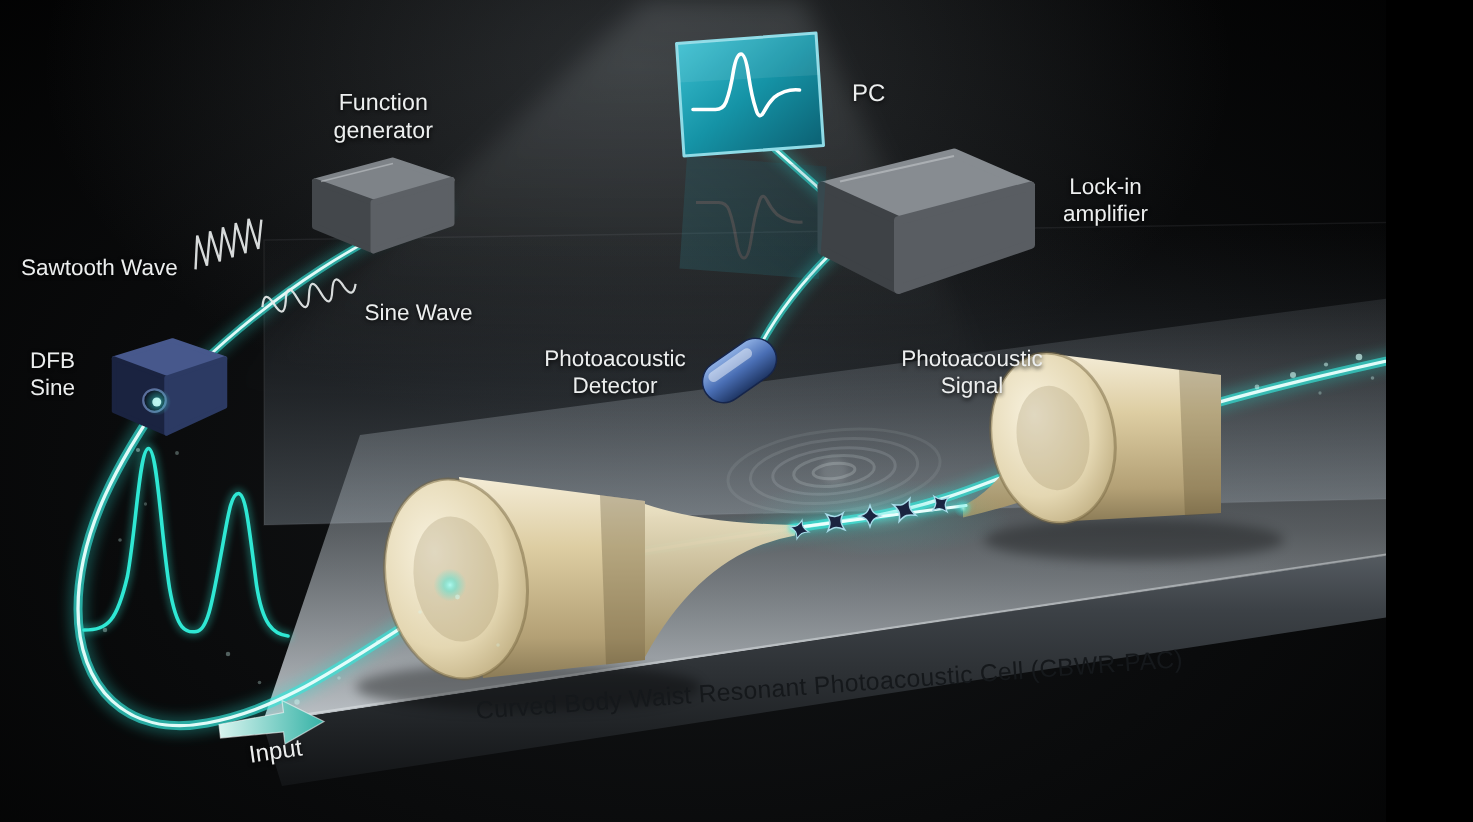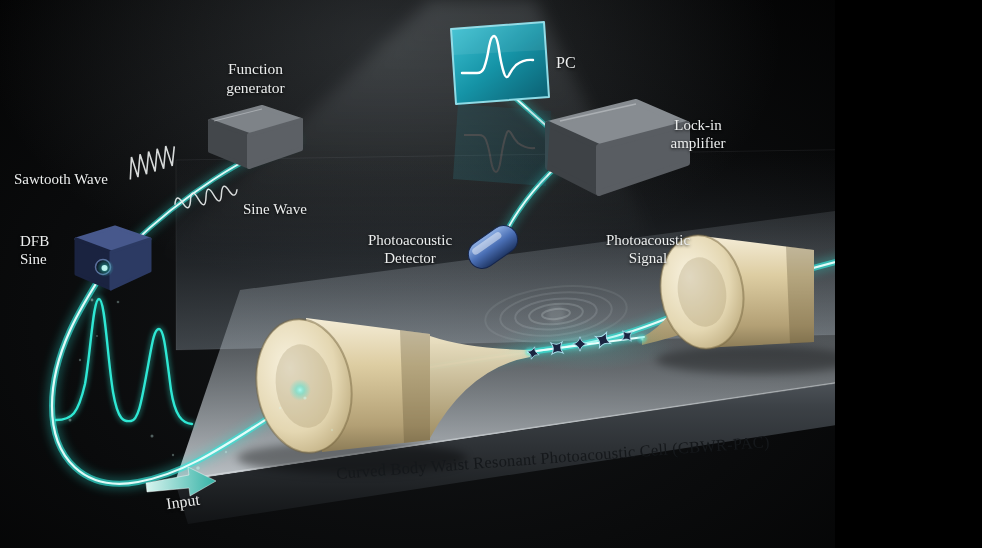--- a/index.html
+++ b/index.html
@@ -1,18 +1,18 @@
 <!DOCTYPE html>
 <html><head>
 <meta charset="utf-8">
 <style>
   html,body{margin:0;padding:0;background:#000;}
   .scene{
-    position:relative;width:835px;height:548px;overflow:hidden;
-    font-family:Liberation Serif, serif;
+    position:relative;width:924px;height:548px;overflow:hidden;
+    font-family:Liberation Sans, sans-serif;
     background:
       radial-gradient(ellipse 640px 400px at 46% 8%, rgba(118,126,132,0.30), rgba(0,0,0,0) 62%),
       radial-gradient(ellipse 980px 640px at 50% 58%, #141618, #000 78%);
   }
   .art{position:absolute;left:0;top:0;}
   .label{
     position:absolute;color:#eceeee;font-size:15px;line-height:1.22;
     white-space:pre-line;text-shadow:0 1px 3px rgba(0,0,0,0.9);
     user-select:none;
   }
@@ -260,23 +260,23 @@
 <div class="label center" style="left:193px;top:60px;width:125px;font-size:15.5px;">Function
 generator</div>
 
 <div class="label" style="left:14px;top:170px;text-align:center;">Sawtooth Wave</div>
 
 <div class="label" style="left:243px;top:176px;margin-top:24px;">Sine Wave</div>
 
 <div class="label" style="left:20px;top:232px;width:70px;">DFB
 Sine</div>
 
-<div class="label" style="left:556px;top:53px;font-size:16px;">PC</div>
-
-<div class="label center" style="left:648px;top:116px;width:100px;">Lock-in
+<div class="label" style="left:568px;top:53px;font-size:16px;">PC</div>
+
+<div class="label center" style="left:687px;top:116px;width:100px;">Lock-in
 amplifier</div>
 
 <div class="label center" style="left:350px;top:231px;width:120px;">Photoacoustic
 Detector</div>
 
 <div class="label center" style="left:586px;top:231px;width:124px;">Photoacoustic
 Signal</div>
 
 <div class="label" style="left:166px;top:492px;font-size:16px;transform:rotate(-8deg);">Input</div>
 

